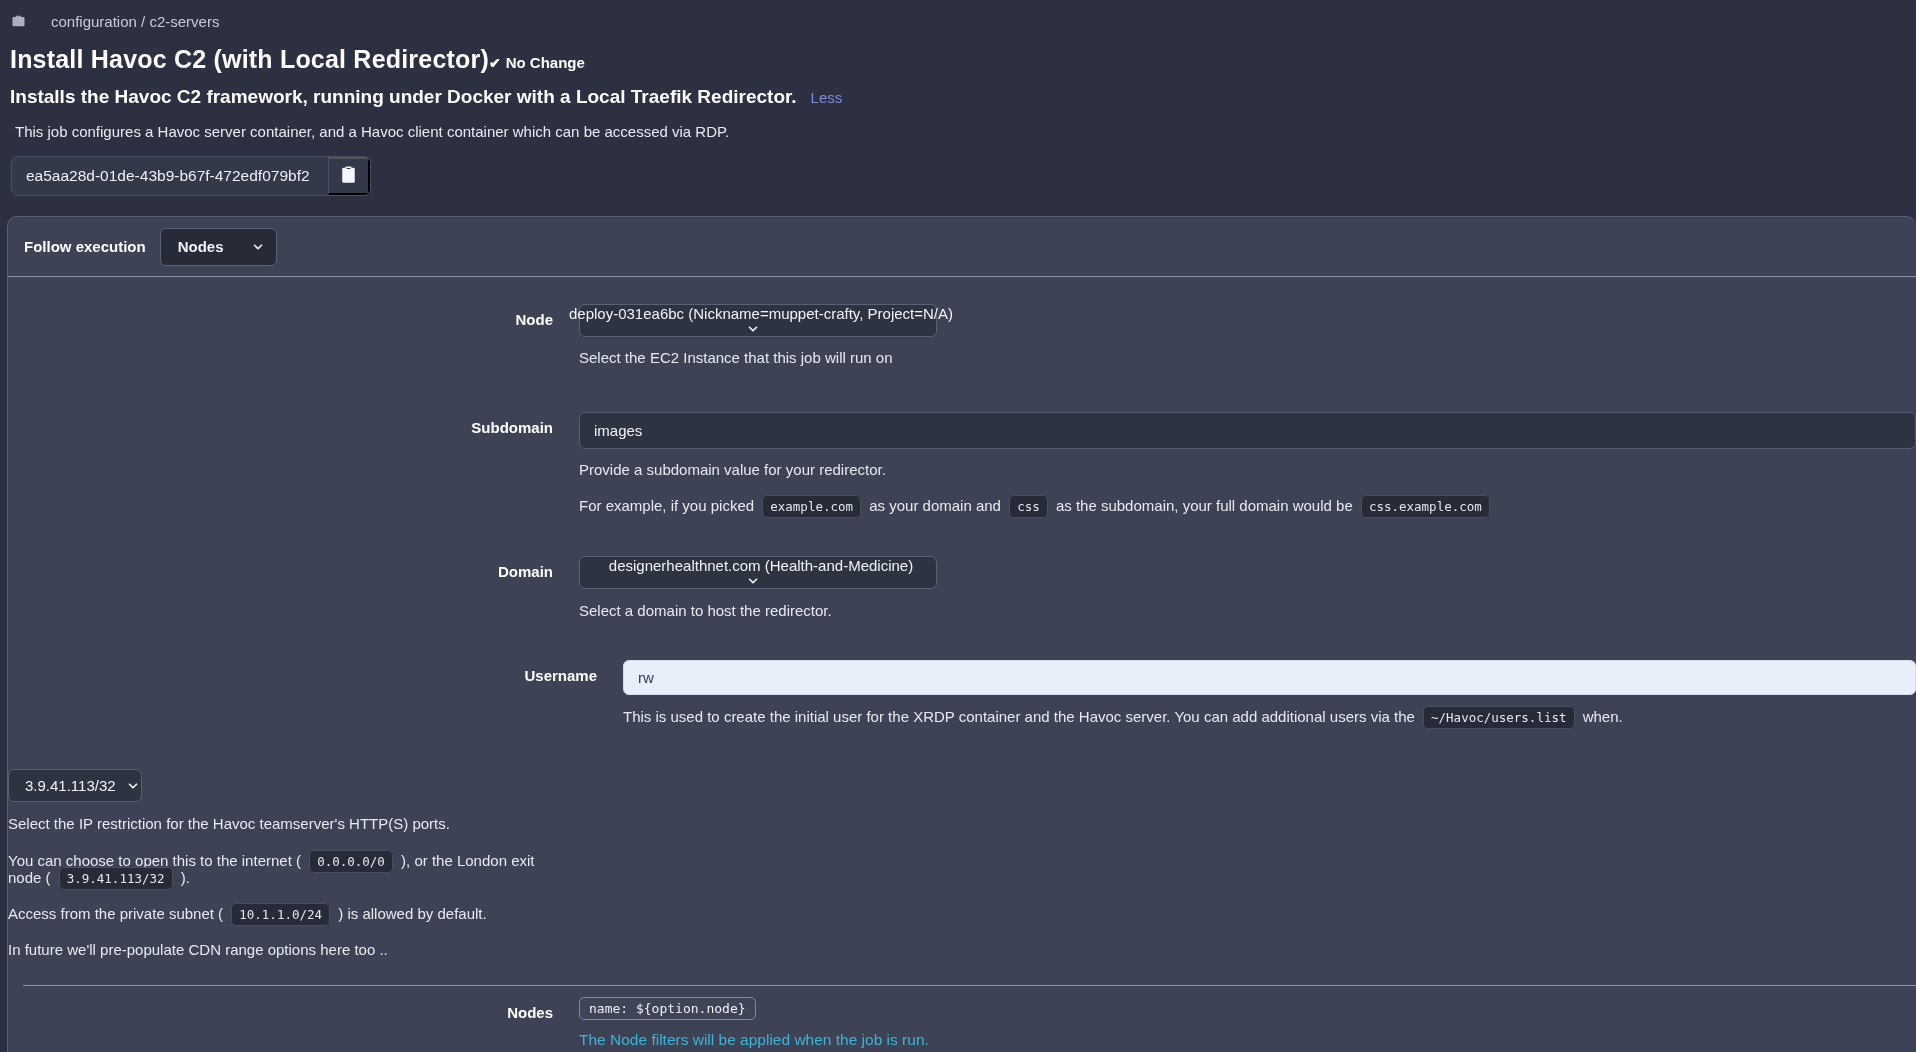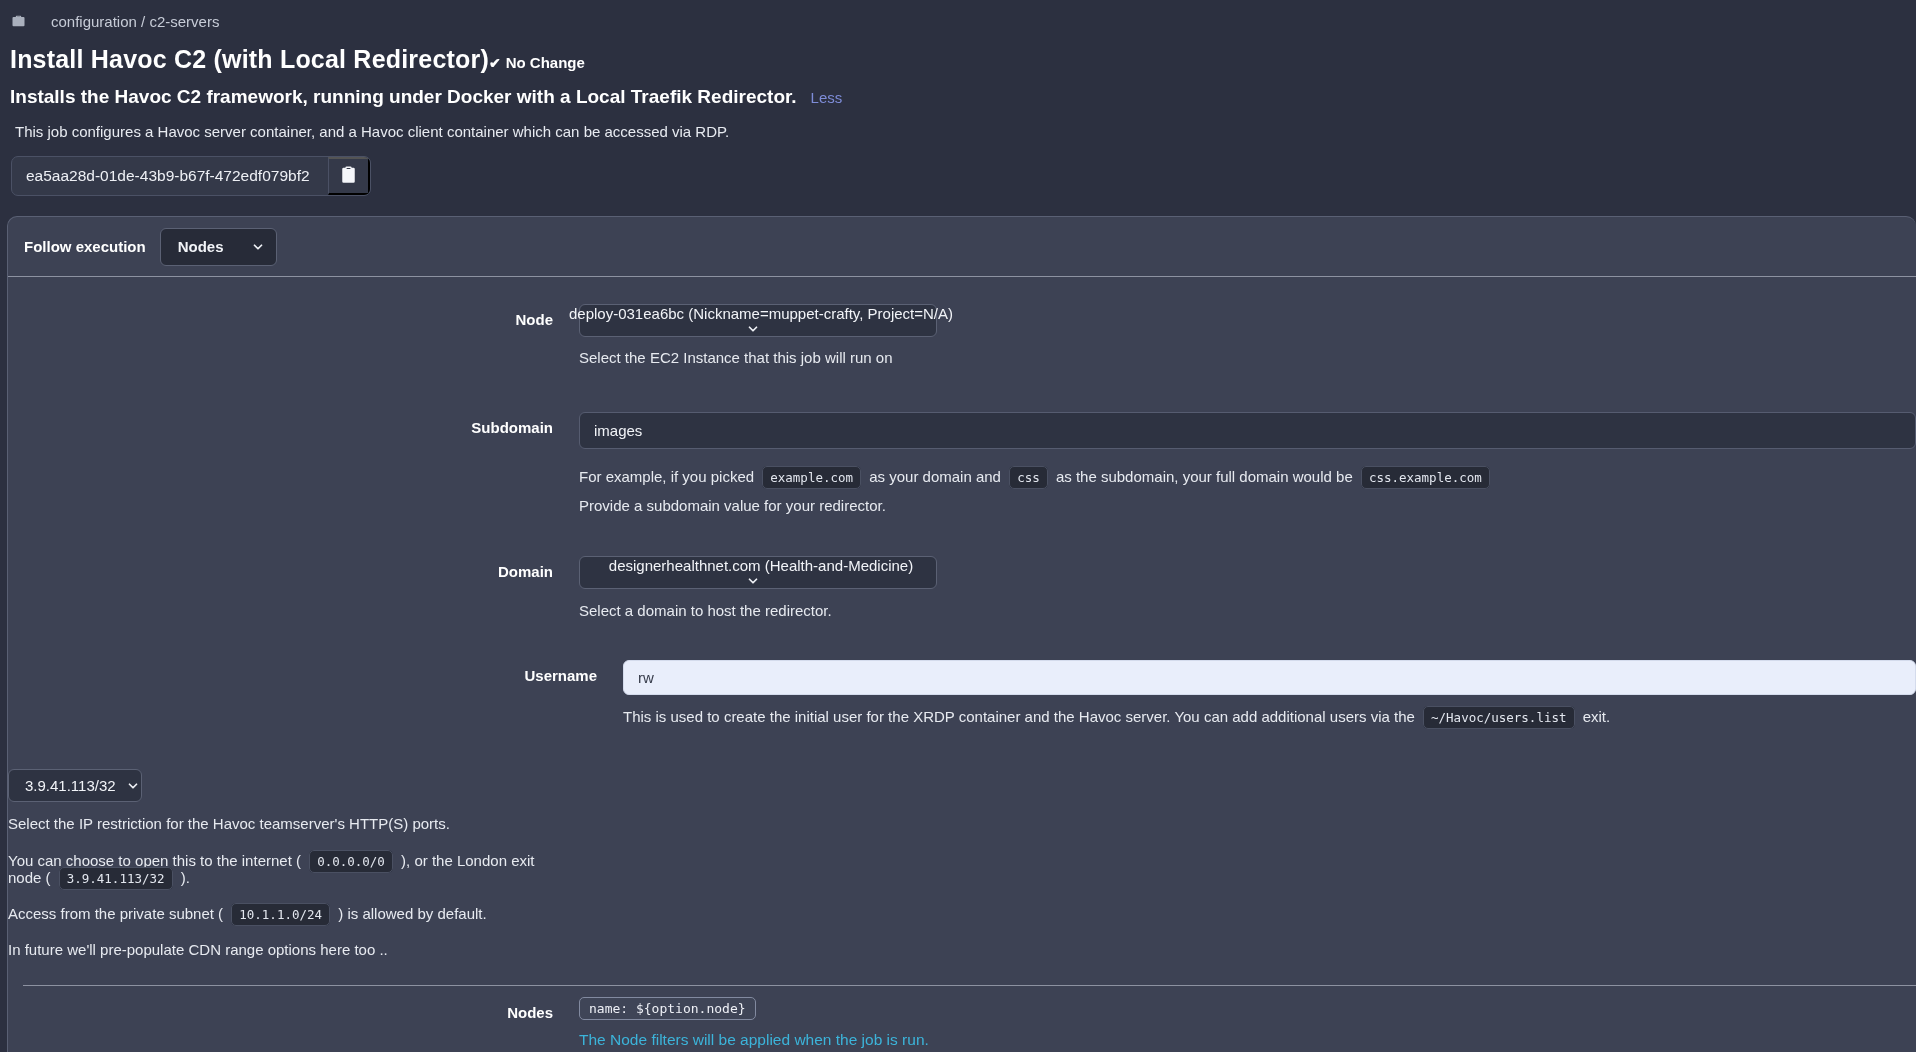--- a/index.html
+++ b/index.html
@@ -177,29 +177,29 @@
           </span>
         </div>
         <div class="help">Select the EC2 Instance that this job will run on</div>
       </div>
     </div>
 
     <div class="frow row-subdomain">
       <div class="flabel">Subdomain</div>
       <div class="fctrl">
         <input class="text-input" type="text" value="images" style="">
+        <div class="help">Provide a subdomain value for your redirector.</div>
         <div class="help mt-lg">
           <span>For example, if you picked</span>
           <span class="code">example.com</span>
           <span>as your domain and</span>
           <span class="code">css</span>
           <span>as the subdomain, your full domain would be</span>
           <span class="code">css.example.com</span>
         </div>
-        <div class="help">Provide a subdomain value for your redirector.</div>
       </div>
     </div>
 
     <div class="frow row-domain">
       <div class="flabel">Domain</div>
       <div class="fctrl">
         <div class="sel wide-sel">
           <span class="sel-text" style="flex:1">designerhealthnet.com (Health-and-Medicine)</span>
           <span class="chev">
             <svg width="14" height="14" viewBox="0 0 24 24" fill="none" stroke="#eef0f5" stroke-width="3" stroke-linecap="round" stroke-linejoin="round">
@@ -211,21 +211,21 @@
       </div>
     </div>
 
     <div class="frow row-username">
       <div class="flabel">Username</div>
       <div class="fctrl">
         <input class="text-input light" type="text" value="rw" style="">
         <div class="help" style="margin-top:13px">
           <span>This is used to create the initial user for the XRDP container and the Havoc server. You can add additional users via the</span>
           <span class="code">~/Havoc/users.list</span>
-          <span>exit.</span>
+          <span>when.</span>
         </div>
       </div>
     </div>
 
     <div class="frow">
       <div class="fctrl">
         <div class="sel ip-sel">
           <span class="sel-text" style="flex:1">3.9.41.113/32</span>
           <span class="chev">
             <svg width="14" height="14" viewBox="0 0 24 24" fill="none" stroke="#eef0f5" stroke-width="3" stroke-linecap="round" stroke-linejoin="round">

